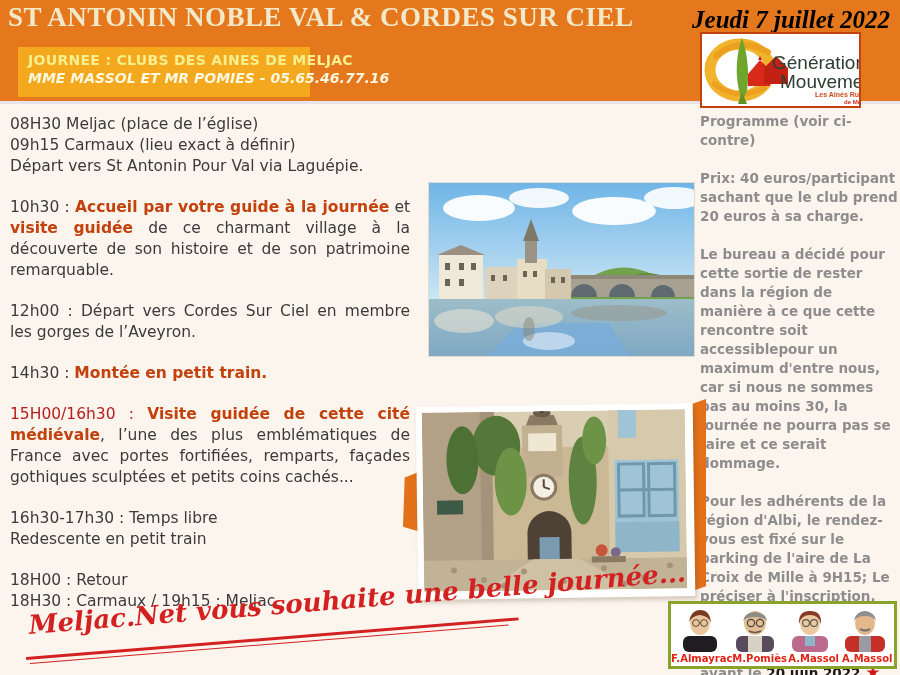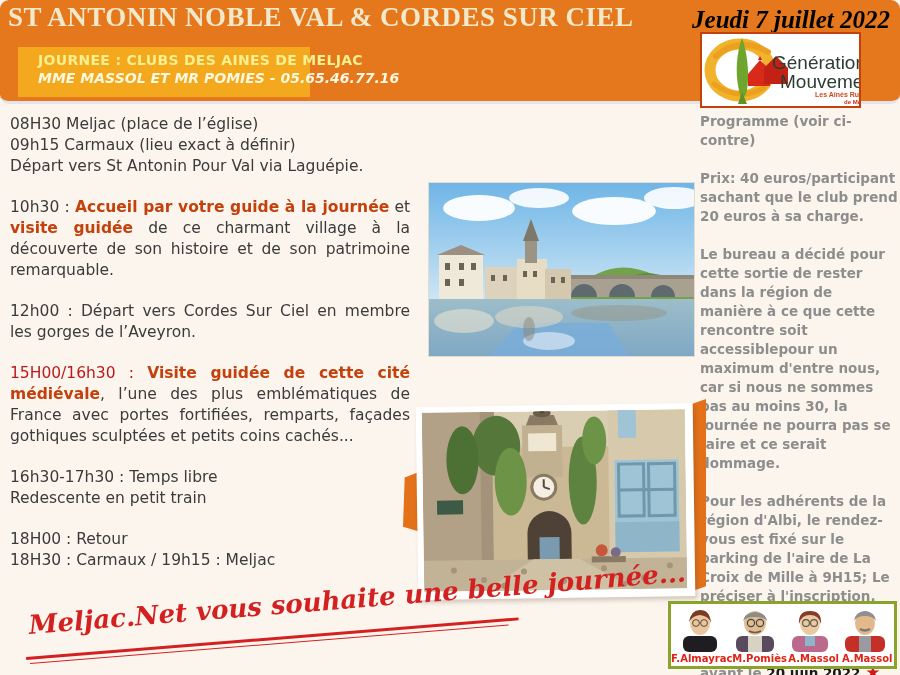--- a/index.html
+++ b/index.html
@@ -2,29 +2,29 @@
 <html><head>
 <meta charset="utf-8">
 <style>
   * { margin:0; padding:0; box-sizing:border-box; }
   html,body { width:900px; height:675px; overflow:hidden; }
   body { font-family:"DejaVu Sans", sans-serif; background:#ffffff; }
   #page { position:relative; width:900px; height:675px; background:#fcf5ee; overflow:hidden; }
 
   
   #header-band { position:absolute; left:0; top:0; width:900px; height:104px;
-    background:#e5771c; border-bottom:3px solid #e6e3ec;border-radius:9px; }
+    background:#e5771c; border-bottom:3px solid #e6e3ec; }
   #main-title { position:absolute; left:8px; top:2px; width:670px;
     font-family:"Liberation Serif", serif; font-weight:bold; font-size:27px;
     color:#f2e9ca; letter-spacing:.5px; white-space:nowrap; }
   #trip-date { position:absolute; right:10px; top:6px; width:230px; text-align:right;
     font-family:"Liberation Serif", serif; font-style:italic; font-weight:bold;
     font-size:25px; color:#000000; }
   #journee-box { position:absolute; left:18px; top:47px; width:292px; height:50px;
-    background:#f4a81e; padding:5px 10px 0 20px; }
+    background:#f4a81e; padding:5px 10px 0 10px; }
   #journee-line1 { font-size:14px; font-weight:bold; color:#f6ef8d; letter-spacing:.3px; white-space:nowrap; }
   #journee-line2 { font-size:14px; font-weight:bold; font-style:italic; color:#fdf8e0; white-space:nowrap; margin-top:2px;text-align:right; }
 
   
   #logo-box { position:absolute; left:700px; top:32px; width:161px; height:76px;
     background:#ffffff; border:2px solid #c2410c; z-index:5; overflow:hidden; }
 
   
   #schedule { position:absolute; left:10px; top:114px; width:400px;
     font-size:15.5px; line-height:21px; color:#3b3b3b; text-align:justify; }
@@ -102,20 +102,23 @@
   <div id="schedule">
     <p>
       <span>08H30 Meljac (place de l’église)</span><br>
       <span>09h15 Carmaux (lieu exact à définir)</span><br>
       <span>Départ vers St Antonin Pour Val via Laguépie.</span>
     </p>
     <p>
       <span>10h30 : </span><span class="b-blue">Accueil par votre guide à la journée</span><span> et </span><span class="b-blue">visite guidée</span><span> de ce charmant village à la découverte de son histoire et de son patrimoine remarquable.</span>
     </p>
     <p><span>12h00 : Départ vers Cordes Sur Ciel en membre les gorges de l’Aveyron.</span></p>
+    <p>
+      <span>14h30 : </span><span class="b-blue">Montée en petit train.</span>
+    </p>
     <p>
       <span class="b-dark">15H00/16h30 : </span><span class="b-blue">Visite guidée de cette cité médiévale</span><span>, l’une des plus emblématiques de France avec portes fortifiées, remparts, façades gothiques sculptées et petits coins cachés...</span>
     </p>
     <p>
       <span>16h30-17h30 : Temps libre</span><br>
       <span>Redescente en petit train</span>
     </p>
     <p>
       <span>18H00 : Retour</span><br>
       <span>18H30 : Carmaux / 19h15 : Meljac</span>

